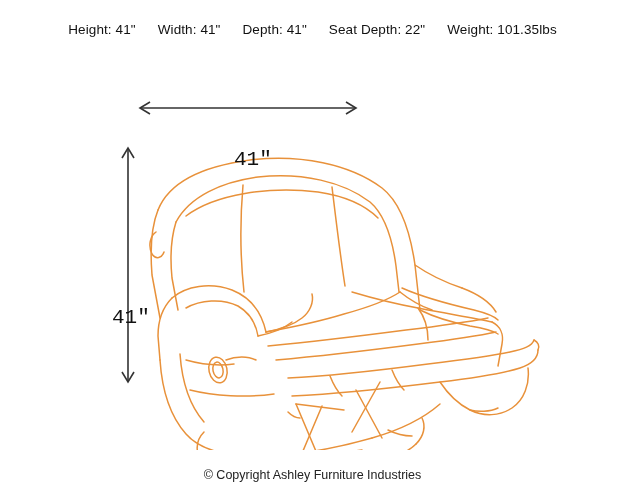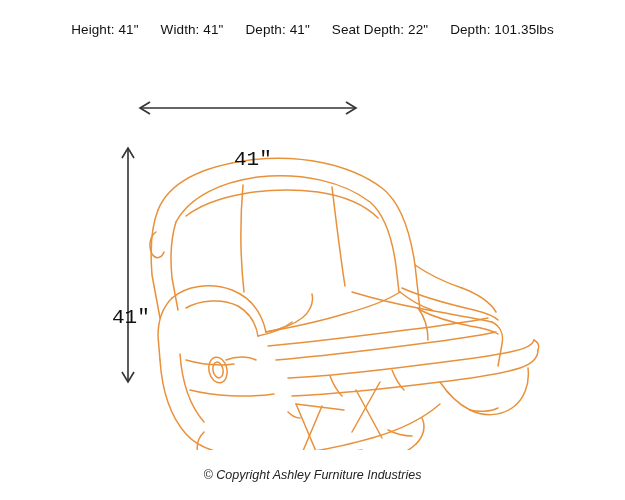--- a/index.html
+++ b/index.html
@@ -66,32 +66,31 @@
 
   
   .footer {
     position: absolute;
     left: 0;
     bottom: 18px;
     width: 625px;
     text-align: center;
     font-size: 12.5px;
     color: #222222;
-    font-style: italic;
   }
 </style>
 </head>
 <body>
 
 <div class="specs-bar">
   <span class="spec-item">Height: 41"</span>
   <span class="spec-item">Width: 41"</span>
   <span class="spec-item">Depth: 41"</span>
   <span class="spec-item">Seat Depth: 22"</span>
-  <span class="spec-item">Depth: 101.35lbs</span>
+  <span class="spec-item">Weight: 101.35lbs</span>
 </div>
 
 <div class="drawing">
   <svg width="625" height="390" viewBox="0 0 625 390" xmlns="http://www.w3.org/2000/svg">
 
     <g stroke="#333333" stroke-width="1.6" fill="none">
       <line x1="140" y1="48" x2="356" y2="48"></line>
       <polyline points="150,42 140,48 150,54" fill="none"></polyline>
       <polyline points="346,42 356,48 346,54" fill="none"></polyline>
     </g>

